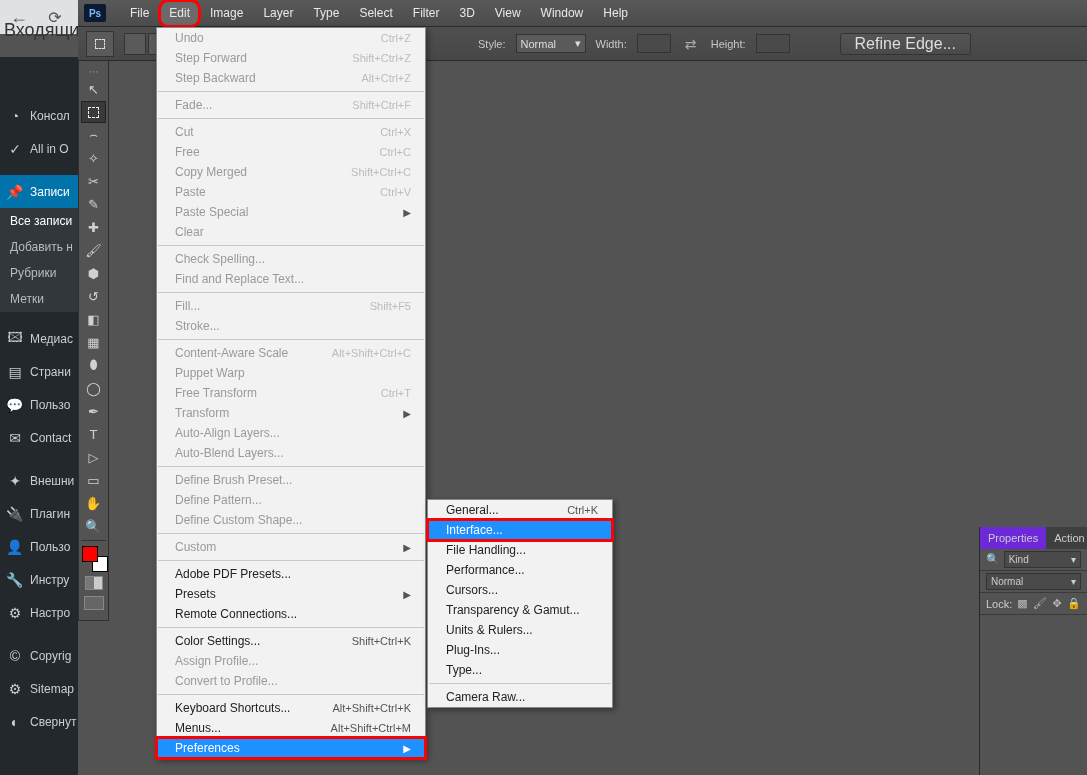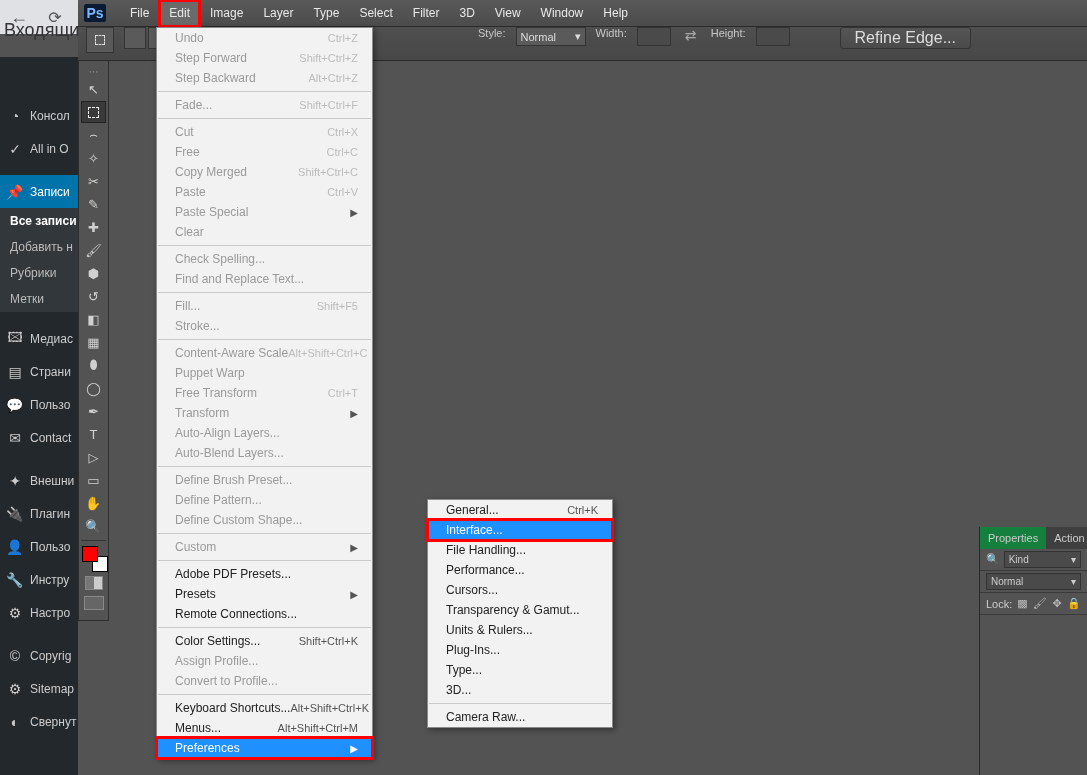--- a/index.html
+++ b/index.html
@@ -15,32 +15,32 @@
 .wp-bar { position: absolute; left: 0; top: 57px; width: 78px; height: 718px; background: #23282d; }
 .wp-topbar { position: absolute; left: 0; top: 57px; width: 78px; height: 32px; background: #23282d; border-bottom: 1px solid #000; display:flex; align-items:center; }
 .wp-logo { width: 20px; height:20px; margin-left:6px; border-radius:50%; border: 2px solid #aaa; display:flex; align-items:center; justify-content:center; color:#aaa; font-size:11px; font-weight:bold;}
 .wp-home-icon { margin-left:10px; color:#aaa; font-size:14px;}
 .wp-home-label { margin-left:6px; color:#ddd; font-size:12px;}
 .wp-menu { position:absolute; left:0; top:89px; width:78px; }
 .wp-item { height:33px; display:flex; align-items:center; padding-left:6px; color:#ccc; font-size:12px; cursor:pointer; overflow:hidden; white-space:nowrap;}
 .wp-item .ic { width:18px; display:inline-flex; justify-content:center; margin-right:6px; font-size:14px;}
 .wp-item.active { background:#0073aa; color:#fff;}
 .wp-sub { height:26px; padding-left:10px; display:flex; align-items:center; font-size:12px; color:#bbb; background:#32373c; white-space:nowrap; overflow:hidden;}
-.wp-sub.current { color:#fff; font-weight:700;}
+.wp-sub.current { color:#fff; font-weight:400;}
 .wp-gap { height:10px; }
 
 
 .ps { position:absolute; left:78px; top:0; right:0; height:775px; background:#535353; }
 .ps-menubar { height:27px; background: linear-gradient(#595959,#4c4c4c); display:flex; align-items:center; padding-left:6px; border-bottom:1px solid #2a2a2a;}
-.ps-logo { width:22px; height:18px; background:#0a1a33; color:#7fb7ff; font-weight:bold; font-size:14px; display:flex; align-items:center; justify-content:center; border-radius:2px; margin-right:14px;}
+.ps-logo { width:22px; height:18px; background:#0a1a33; color:#7fb7ff; font-weight:bold; font-size:10px; display:flex; align-items:center; justify-content:center; border-radius:2px; margin-right:14px;}
 .ps-menu-item { padding: 0 10px; height:27px; line-height:27px; color:#e8e8e8; font-size:12px;}
-.ps-menu-item.open { outline:3px solid #ff0000; outline-offset:-2px; background:#6a6a6a;}
-
-
-.ps-options { height:34px; background: linear-gradient(#4f4f4f,#474747); border-bottom:1px solid #2a2a2a; display:flex; padding-left:8px; gap:10px; color:#c8c8c8; font-size:11px;}
+.ps-menu-item.open { outline:3px solid #ff0000; outline-offset:-2px; background:#6a6a6a;border-radius:9px;}
+
+
+.ps-options { height:34px; background: linear-gradient(#4f4f4f,#474747); border-bottom:1px solid #2a2a2a; display:flex; align-items:center; padding-left:8px; gap:10px; color:#c8c8c8; font-size:11px;}
 .opt-tool { width:28px; height:26px; border:1px solid #333; background:#5a5a5a; display:flex; align-items:center; justify-content:center;}
 .opt-dash { width:10px; height:10px; border:1px dashed #ddd;}
 .opt-iconchips { display:flex; gap:2px;}
 .opt-chip { width:22px; height:22px; border:1px solid #333; background:#5a5a5a;}
 .opt-label { color:#c8c8c8;}
 .opt-select { width:70px; height:19px; border:1px solid #333; background:#5a5a5a; color:#ddd; padding:0 4px; font-size:11px; display:flex; align-items:center; justify-content:space-between;}
 .opt-input { width:34px; height:19px; border:1px solid #333; background:#4a4a4a;}
 .opt-btn { height:22px; padding:0 14px; border:1px solid #333; border-radius:3px; background:linear-gradient(#555,#4a4a4a); color:#ddd; font-size:16px; display:flex; align-items:center;}
 .opt-swap { width:20px; text-align:center; color:#aaa; font-size:14px;}
 
@@ -51,39 +51,39 @@
 .tool-handle { height:12px; display:flex; justify-content:center; align-items:center; color:#999; font-size:10px;}
 .tool-sep { height:1px; background:#333; margin:3px 2px;}
 .swatches { width:28px; height:28px; position:relative; margin:2px auto;}
 .sw-front { position:absolute; left:2px; top:2px; width:16px; height:16px; background:#ff0000; border:1px solid #000;}
 .sw-back { position:absolute; right:0; bottom:0; width:16px; height:16px; background:#fff; border:1px solid #000;}
 .mask-mode { width:18px; height:14px; margin:4px auto; border:1px solid #888; background:linear-gradient(90deg,#777 50%,#ccc 50%);}
 .screen-mode { width:20px; height:14px; margin:6px auto; border:1px solid #888; background:#666;}
 
 
 .dropdown { position:absolute; background:#f2f2f2; border:1px solid #8a8a8a; box-shadow:2px 2px 6px rgba(0,0,0,.4); font-size:12px; color:#222;}
-.edit-menu { left:78px; top:27px; width:217px;text-align:right; }
+.edit-menu { left:78px; top:27px; width:270px;text-align:right; }
 .mi { height:20px; padding:0 14px 0 18px; display:flex; align-items:center; justify-content:space-between; white-space:nowrap;}
 .mi.disabled { color:#9a9a9a;}
 .mi.highlight { background:#1e90ff; color:#fff; outline:3px solid #ff0000; outline-offset:-1px;}
 .mi .arrow { font-size:10px; color:#555;}
 .mi.highlight .arrow { color:#fff;}
 .msep { height:1px; background:#c8c8c8; margin:3px 1px;}
 .shortcut { color:#555; font-size:11px;}
 .mi.disabled .shortcut { color:#bcbcbc;}
 
 
 .pref-menu { left:349px; top:499px; width:186px;}
 .pref-menu .mi.highlight { outline:3px solid #ff0000; outline-offset:-1px;}
 
 
 .right-panels { position:absolute; right:0; top:527px; width:108px; height:248px; background:#535353; border-left:1px solid #2a2a2a;}
 .panel-tabs { height:22px; background:#3f3f3f; display:flex; align-items:center; font-size:11px; color:#ccc;}
 .ptab { padding:0 8px; height:22px; line-height:22px;}
-.ptab.active { background:#15803d;}
+.ptab.active { background:#6d28d9;}
 .panel-row { height:22px; display:flex; align-items:center; padding:0 6px; gap:4px; font-size:11px; color:#ccc; border-bottom:1px solid #3a3a3a;}
 .kind-sel { flex:1; height:17px; border:1px solid #333; background:#4a4a4a; display:flex; align-items:center; padding:0 4px; font-size:10px; justify-content:space-between;}
 .lock-ic { width:14px; height:14px; display:inline-flex; align-items:center; justify-content:center; font-size:11px; color:#bbb;}
 
 
 .canvas { position:absolute; left:31px; top:61px; right:0; bottom:0; background:#535353;}
 </style>
 </head>
 <body>
 
@@ -427,21 +427,18 @@
       </div>
       <div class="mi">
         <span>Units &amp; Rulers...</span>
       </div>
       <div class="mi">
         <span>Plug-Ins...</span>
       </div>
       <div class="mi">
         <span>Type...</span>
       </div>
-      <div class="mi">
-        <span>3D...</span>
-      </div>
       <div class="msep"></div>
       <div class="mi">
         <span>Camera Raw...</span>
       </div>
     </div>
 </div>
 
 </body></html>

